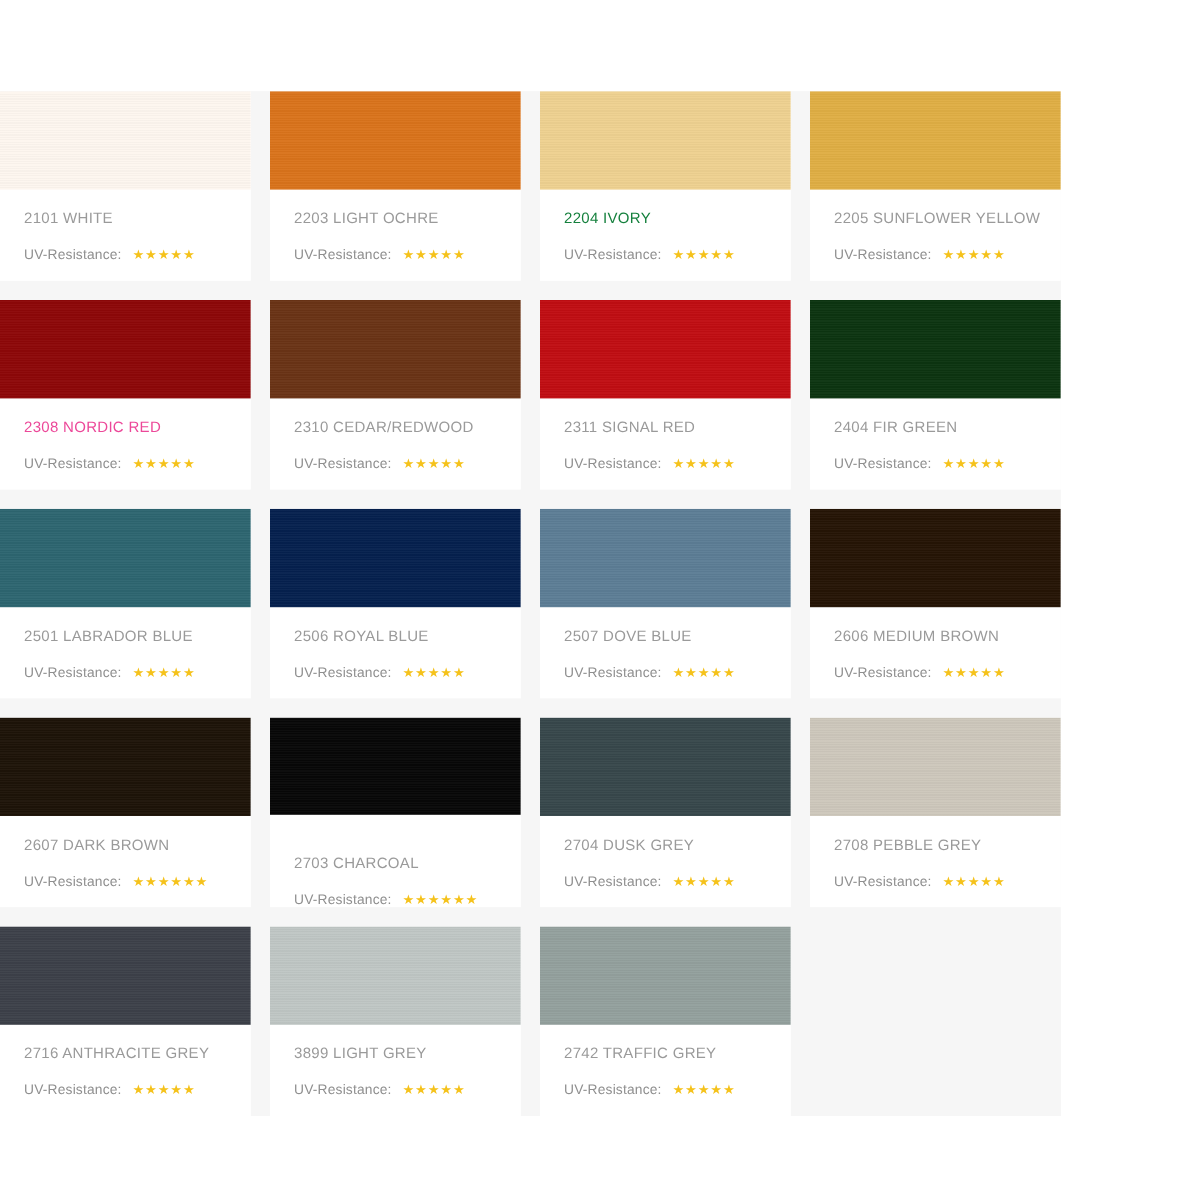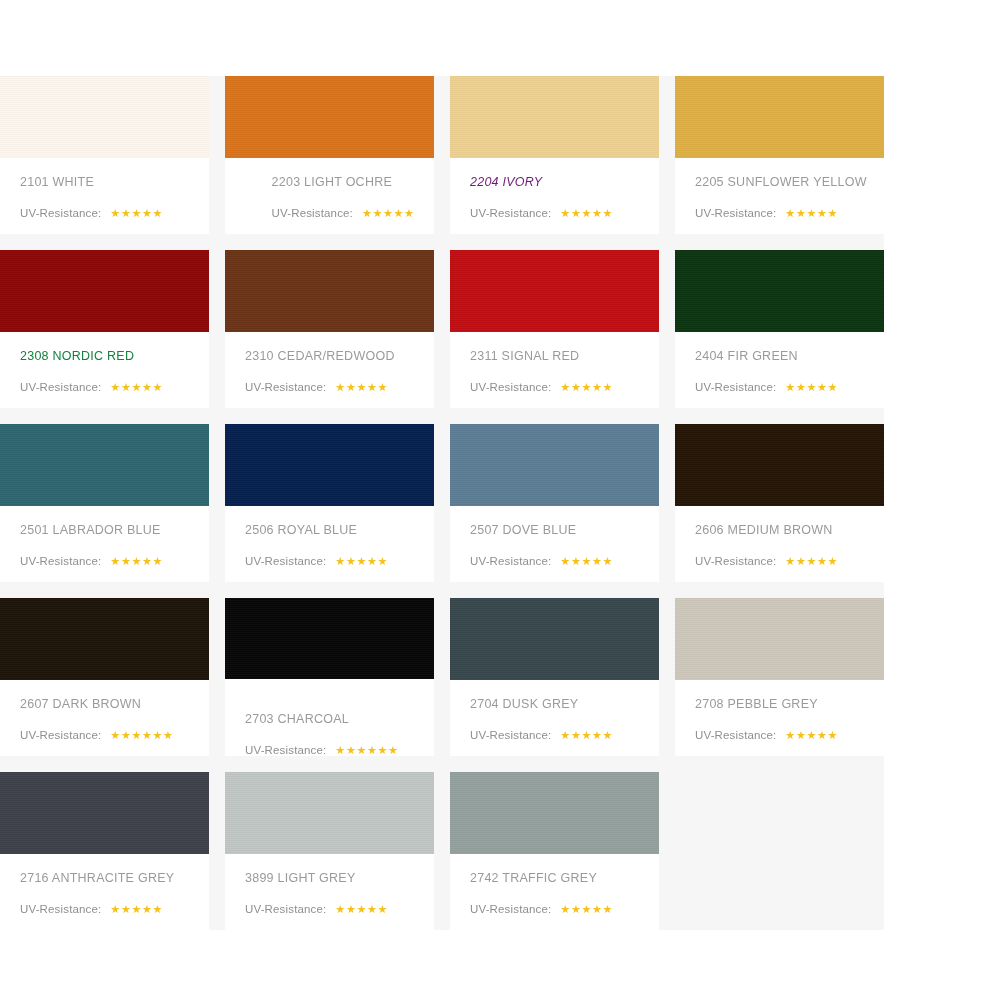--- a/index.html
+++ b/index.html
@@ -114,40 +114,40 @@
           <span class="uv-stars" style="color: rgb(245, 194, 27);">
             <span class="star">★</span>
             <span class="star">★</span>
             <span class="star">★</span>
             <span class="star">★</span>
             <span class="star">★</span>
           </span>
         </div>
       </div>
     </div>
-    <div class="swatch-card" style="background: rgb(255, 255, 255); align-items: flex-end;">
+    <div class="swatch-card" style="background: rgb(255, 255, 255);">
       <div class="swatch-chip" style="background: rgb(217, 115, 27);"></div>
       <div class="swatch-body">
         <div class="swatch-name" style="color: rgb(154, 154, 154);">2203 LIGHT OCHRE</div>
         <div class="swatch-uv">
           <span class="uv-label">UV-Resistance:</span>
           <span class="uv-stars" style="color: rgb(245, 194, 27);">
             <span class="star">★</span>
             <span class="star">★</span>
             <span class="star">★</span>
             <span class="star">★</span>
             <span class="star">★</span>
           </span>
         </div>
       </div>
     </div>
     <div class="swatch-card" style="background: rgb(255, 255, 255);">
       <div class="swatch-chip" style="background: rgb(238, 209, 144);"></div>
       <div class="swatch-body">
-        <div class="swatch-name" style="color: #701a75; font-style: italic;">2204 IVORY</div>
+        <div class="swatch-name" style="color: #15803d;">2204 IVORY</div>
         <div class="swatch-uv">
           <span class="uv-label">UV-Resistance:</span>
           <span class="uv-stars" style="color: rgb(245, 194, 27);">
             <span class="star">★</span>
             <span class="star">★</span>
             <span class="star">★</span>
             <span class="star">★</span>
             <span class="star">★</span>
           </span>
         </div>
@@ -165,21 +165,21 @@
             <span class="star">★</span>
             <span class="star">★</span>
             <span class="star">★</span>
           </span>
         </div>
       </div>
     </div>
     <div class="swatch-card" style="background: rgb(255, 255, 255);">
       <div class="swatch-chip" style="background: rgb(141, 7, 8);"></div>
       <div class="swatch-body">
-        <div class="swatch-name" style="color: #15803d;">2308 NORDIC RED</div>
+        <div class="swatch-name" style="color: #ec4899;">2308 NORDIC RED</div>
         <div class="swatch-uv">
           <span class="uv-label">UV-Resistance:</span>
           <span class="uv-stars" style="color: rgb(245, 194, 27);">
             <span class="star">★</span>
             <span class="star">★</span>
             <span class="star">★</span>
             <span class="star">★</span>
             <span class="star">★</span>
           </span>
         </div>

